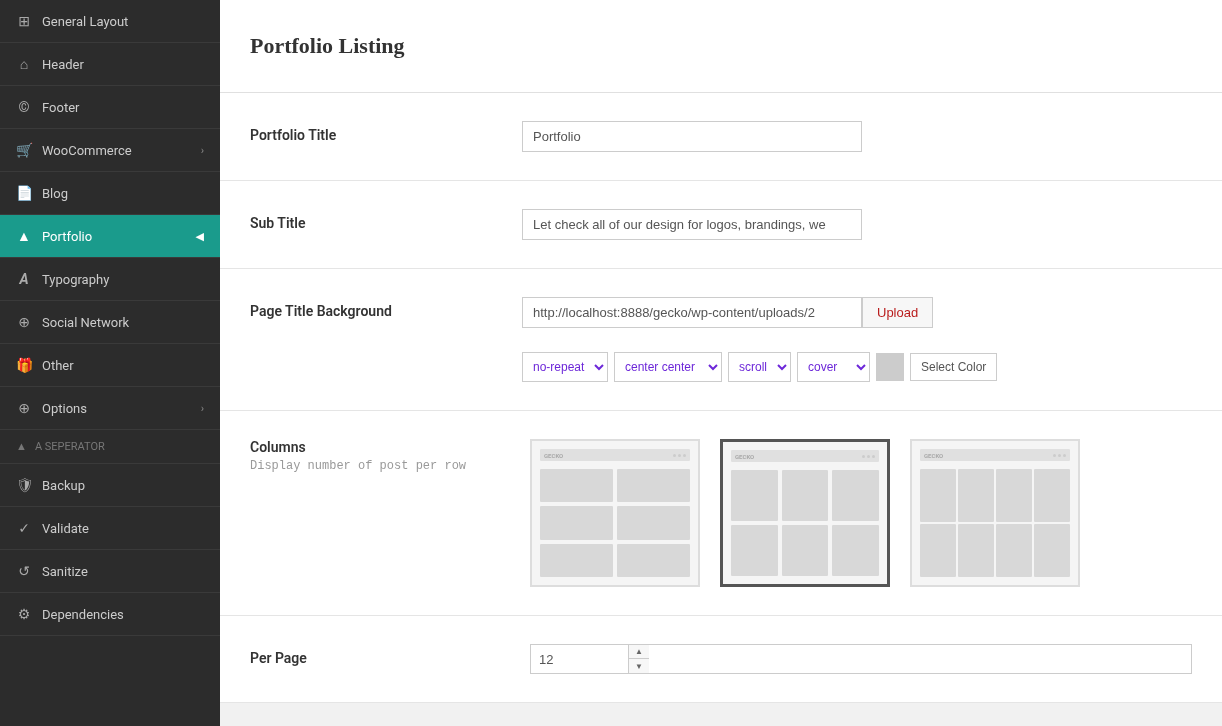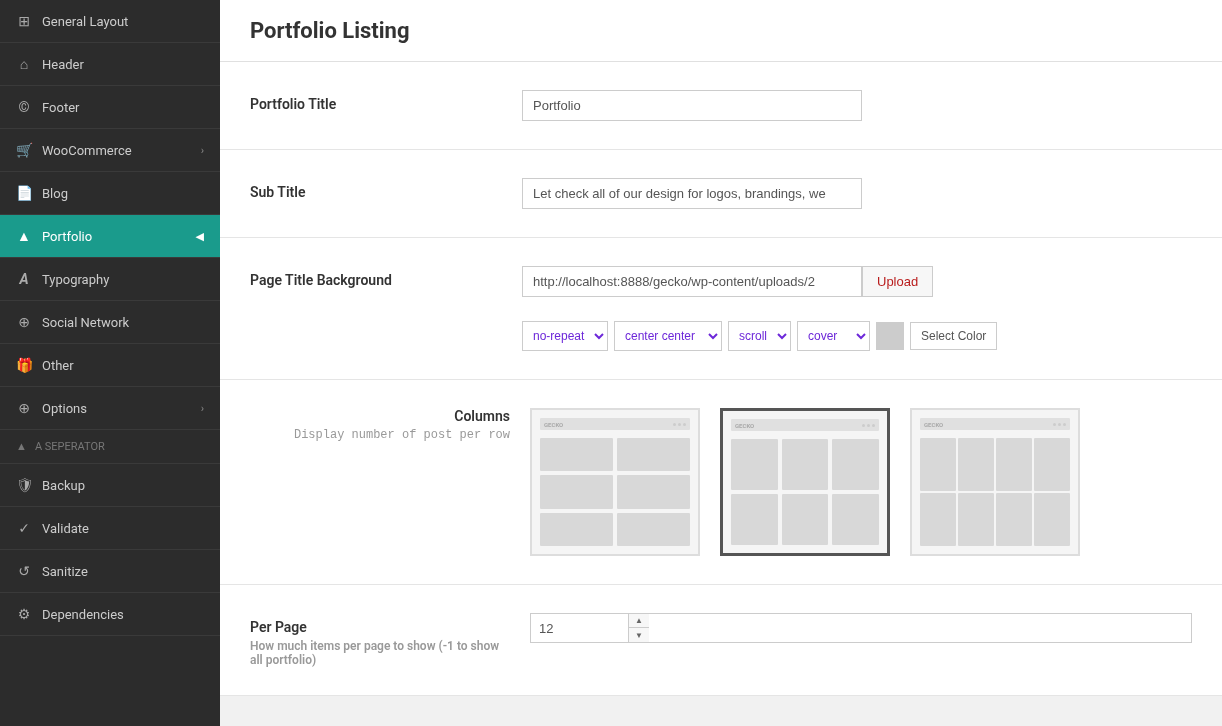--- a/index.html
+++ b/index.html
@@ -10,21 +10,21 @@
     .sidebar-item { display: flex; align-items: center; padding: 13px 16px; cursor: pointer; font-size: 13px; border-bottom: 1px solid #3a3a3a; gap: 10px; position: relative; }
     .sidebar-item.active { background: #1a9b8c; color: #fff; }
     .sidebar-item.active .sidebar-icon { color: #fff; }
     .sidebar-icon { width: 16px; text-align: center; font-size: 14px; color: #aaa; flex-shrink: 0; }
     .sidebar-arrow { margin-left: auto; font-size: 11px; color: #888; }
     .sidebar-item.active .sidebar-arrow { color: #fff; }
     .separator-item { padding: 10px 16px; font-size: 11px; color: #777; display: flex; align-items: center; gap: 8px; border-bottom: 1px solid #3a3a3a; }
 
     
     .main { flex: 1; overflow-y: auto; background: #f1f1f1; }
-    .page-title-bar { background: #fff; padding: 18px 30px; border-bottom: 1px solid #e0e0e0; }
+    .page-title-bar { background: #fff; padding: 33px 30px; border-bottom: 1px solid #e0e0e0; font-family: Liberation Serif, serif; }
     .page-title-bar h1 { font-size: 22px; font-weight: 700; color: #333; }
 
     .content-area { padding: 0; }
     .form-section { background: #fff; border-bottom: 1px solid #e5e5e5; padding: 28px 30px; display: flex; align-items: flex-start; gap: 12px; }
     .form-label { width: 260px; flex-shrink: 0; font-weight: 600; color: #333; font-size: 14px; padding-top: 6px; }
     .form-controls { flex: 1; }
 
     input[type="text"], input[type="number"] {
       border: 1px solid #ccc;
       padding: 7px 10px;
@@ -42,21 +42,21 @@
 
     .bg-options-row { display: flex; align-items: center; gap: 6px; flex-wrap: wrap; }
     select { border: 1px solid #ccc; background: #fff; padding: 6px 6px; font-size: 12px; color: #6d28d9; cursor: pointer; }
 
     .color-swatch { width: 28px; height: 28px; border: 1px solid #ccc; background: #ccc; flex-shrink: 0; }
     .select-color-btn { border: 1px solid #ccc; background: #fff; padding: 6px 10px; font-size: 12px; cursor: pointer; color: #555; white-space: nowrap; }
 
     
     .columns-section { background: #fff; border-bottom: 1px solid #e5e5e5; padding: 28px 30px; }
     .columns-inner { display: flex; gap: 20px; }
-    .col-label-area { width: 260px; flex-shrink: 0; text-align: right; }
+    .col-label-area { width: 260px; flex-shrink: 0; }
     .col-label-area .form-label { padding-top: 0; }
     .col-label-area .sublabel { font-size: 12px; color: #999; margin-top: 4px; font-family: Liberation Mono, monospace; }
     .column-thumbnails { display: flex; gap: 20px; }
     .col-thumb { width: 170px; height: 148px; border: 2px solid #ddd; background: #f5f5f5; cursor: pointer; overflow: hidden; position: relative; }
     .col-thumb.selected { border: 3px solid #555; }
 
     
     .thumb-inner { width: 100%; height: 100%; padding: 8px; display: flex; flex-direction: column; gap: 4px; }
     .thumb-header { height: 12px; background: #e0e0e0; border-radius: 1px; margin-bottom: 4px; display: flex; align-items: center; justify-content: space-between; padding: 0 4px; }
     .thumb-header-text { font-size: 6px; color: #aaa; font-weight: bold; }
@@ -278,21 +278,20 @@
               </div>
             </div>
           </div>
         </div>
       </div>
     </div>
 
     <div class="per-page-section">
       <div class="form-label">
         <div>Per Page</div>
-        <div class="per-page-sublabel">How much items per page to show (-1 to show all portfolio)</div>
       </div>
       <div class="form-controls">
         <div class="number-input-wrap">
           <input type="number" value="12" style="">
           <div class="spinner-btns">
             <button class="spin-btn">▲</button>
             <button class="spin-btn">▼</button>
           </div>
         </div>
       </div>

